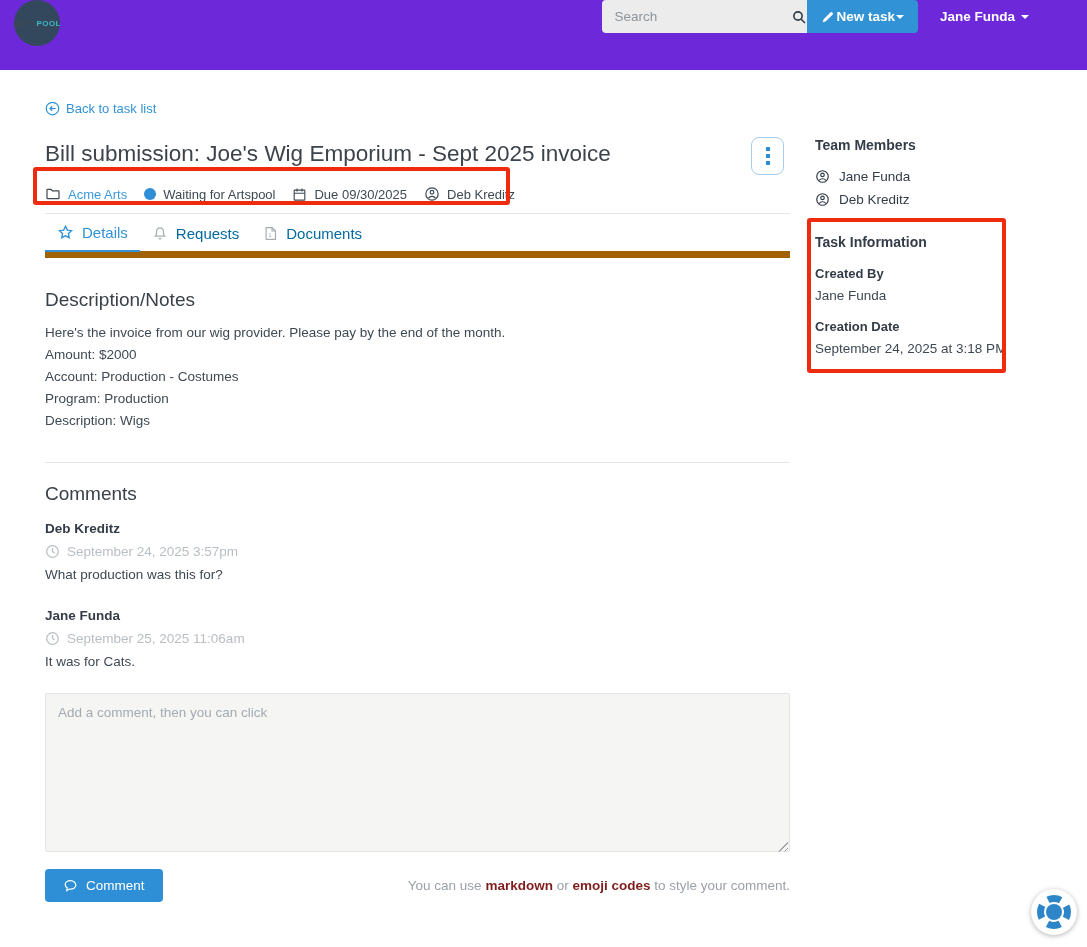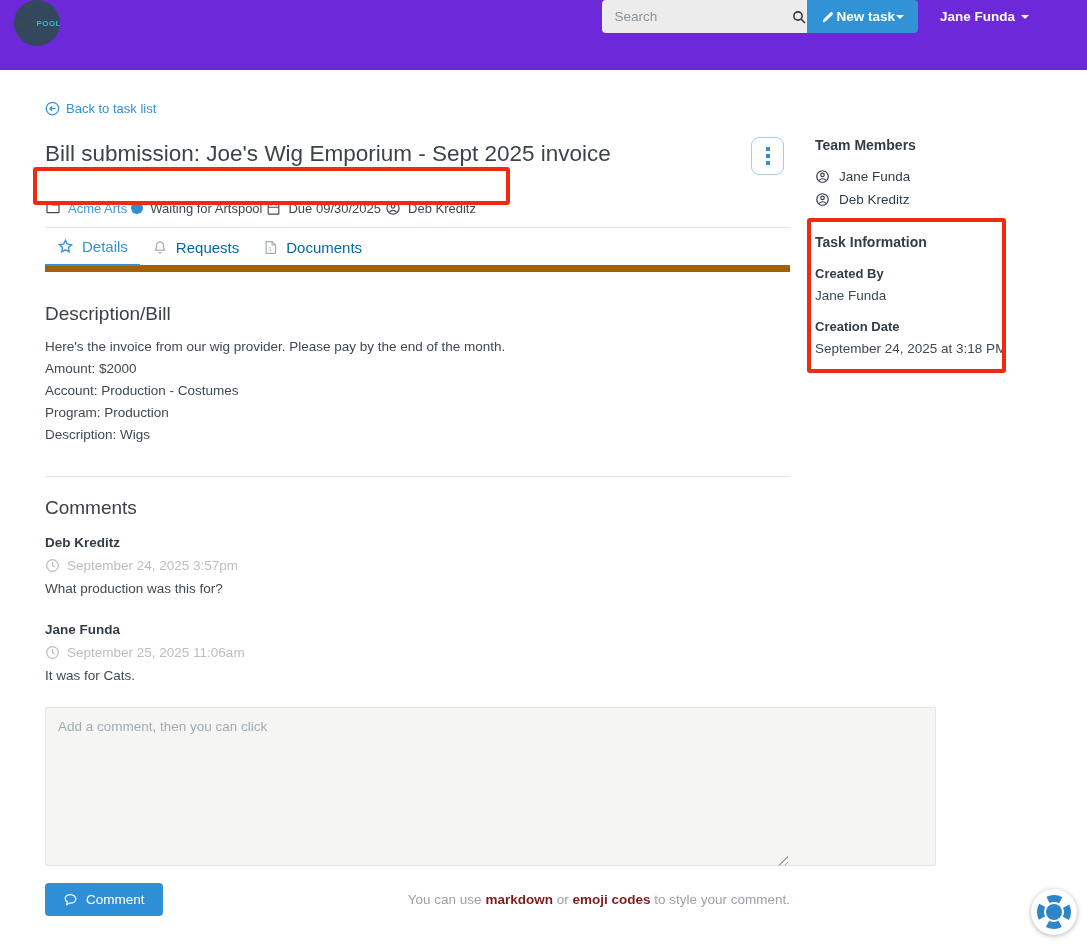--- a/index.html
+++ b/index.html
@@ -68,21 +68,21 @@
   .kebab-btn {
     position:absolute; top:36px; right:6px;
     width:33px; height:38px;
     background:#fff; border:1px solid #a5cdea; border-radius:8px;
     display:flex; flex-direction:column; align-items:center; justify-content:center; gap:3px;
     cursor:pointer;
   }
   .kebab-btn i { width:4px; height:4px; background:#2f8fd6; display:block; }
 
   .meta-row {
-    margin-top:31px; display:flex; align-items:center; gap:4px;
+    margin-top:17px; display:flex; align-items:center; gap:17px;
     font-size:13px; color:#3f4953; height:20px;
   }
   .meta-item { display:flex; align-items:center; gap:7px; }
   .meta-link { color:#3b9ade; text-decoration:none; cursor:pointer; }
   .status-dot { width:12px; height:12px; border-radius:50%; background:#2f8fd6; }
 
   .hr { border-top:1px solid #e6e6e6; margin-top:9px; }
 
   
   .tabs { display:flex; border-bottom:7px solid #a16207; margin-top:0; }
@@ -106,21 +106,21 @@
   .comment-author { font-size:13.5px; font-weight:bold; color:#333c47; }
   .comment-time {
     display:flex; align-items:center; gap:7px;
     margin-top:8px; font-size:13.5px; color:#b9bec3;
   }
   .comment-text { margin-top:8px; font-size:13.5px; color:#3f4953; }
   .comment + .comment { margin-top:26px; }
 
   .comment-input-wrap { position:relative; margin-top:24px; }
   .comment-input {
-    width:891px; height:159px; resize:none;
+    width:745px; height:159px; resize:none;
     background:#f5f5f3; border:1px solid #e4e4e2; border-radius:2px;
     padding:11px 12px; font-size:13.5px; color:#3f4953;
     font-family:"Liberation Sans",sans-serif; outline:none;
   }
   .comment-input::placeholder { color:#a3abb1; }
   .resize-grip {
     position:absolute; right:2px; bottom:4px; width:10px; height:10px;
     background: repeating-linear-gradient(135deg, transparent 0 3px, #9aa0a4 3px 4px);
     clip-path: polygon(100% 0, 100% 100%, 0 100%);
     pointer-events:none;
@@ -279,21 +279,21 @@
         <svg width="15" height="17" viewBox="0 0 24 24" fill="none" stroke="#a5adb3" stroke-width="1.9">
           <path d="M5 2.5h9.5L20 8v13.5H5z"></path>
             <path d="M14.5 2.5V8H20"></path>
           <text x="11" y="17" font-size="10" text-anchor="middle" fill="#a5adb3" stroke="none">1</text>
         </svg>
       </span>
       <span>Documents</span>
     </div>
   </div>
 
-  <h2 class="section-heading desc-heading">Description/Bill</h2>
+  <h2 class="section-heading desc-heading">Description/Notes</h2>
   <div class="desc-lines">
     <div>Here's the invoice from our wig provider. Please pay by the end of the month.</div>
     <div>Amount: $2000</div>
     <div>Account: Production - Costumes</div>
     <div>Program: Production</div>
     <div>Description: Wigs</div>
   </div>
 
   <div class="divider"></div>
 

